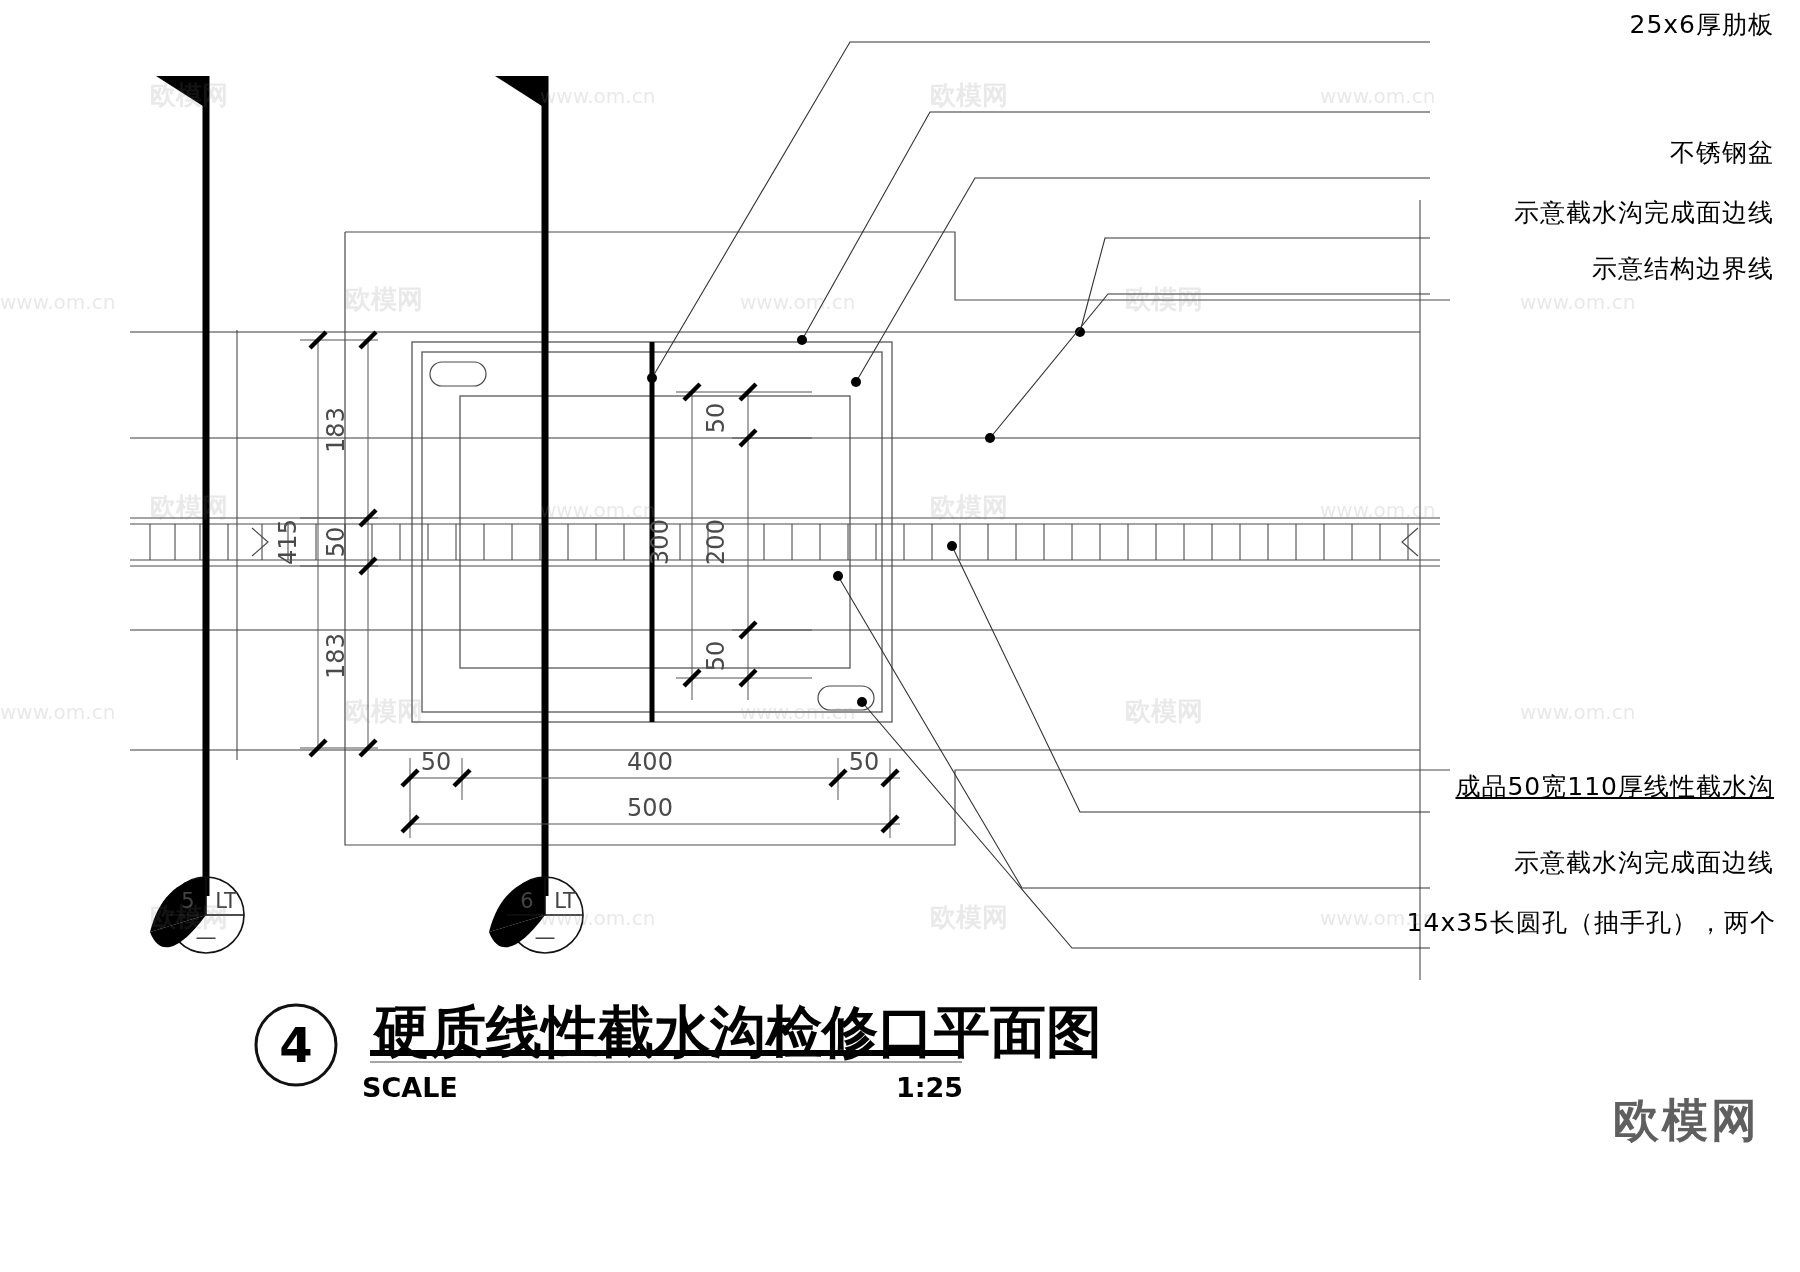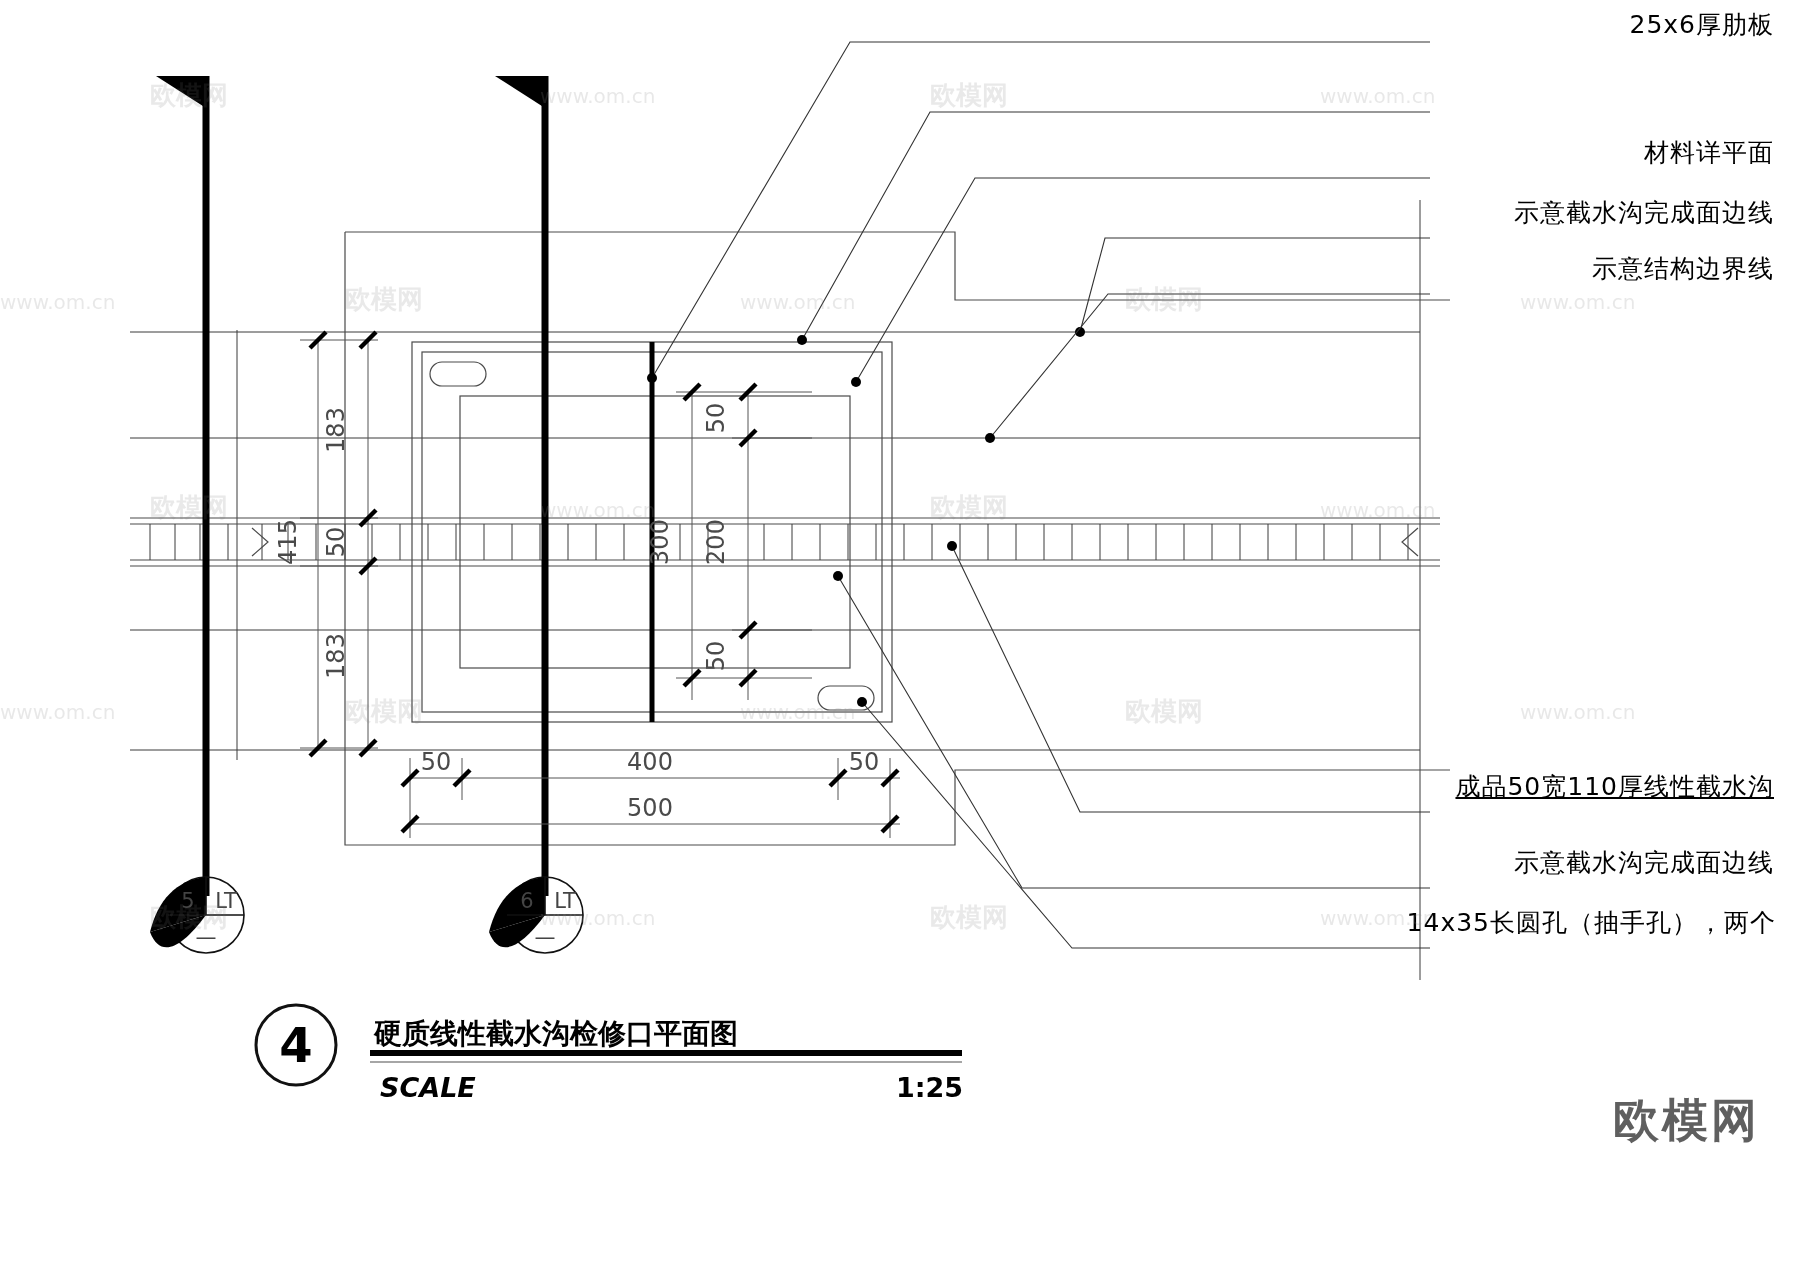--- a/index.html
+++ b/index.html
@@ -10,21 +10,21 @@
   .thin2{stroke:#4a4a4a;stroke-width:1.2;fill:none;}
   .med{stroke:#111;stroke-width:1.6;fill:none;}
   .heavy{stroke:#000;stroke-width:7;fill:none;}
   .heavy2{stroke:#000;stroke-width:5;fill:none;}
   .leader{stroke:#333;stroke-width:1.1;fill:none;}
   .dimline{stroke:#555;stroke-width:1;fill:none;}
   .tick{stroke:#000;stroke-width:4.5;fill:none;stroke-linecap:butt;}
   .blk{fill:#000;}
   .note{font-family:"DejaVu Sans","Liberation Sans",sans-serif;font-size:25px;fill:#1a1a1a;letter-spacing:1px;}
   .dimtxt{font-family:"DejaVu Sans","Liberation Sans",sans-serif;font-size:24px;fill:#4a4a4a;}
-  .titletxt{font-family:Liberation Mono, monospace;font-size:28px;font-weight:bold;fill:#000;margin-top:20px;}
+  .titletxt{font-family:Liberation Mono, monospace;font-size:56px;font-weight:bold;fill:#000;}
   .scaletxt{font-family:"DejaVu Sans","Liberation Sans",sans-serif;font-size:27px;font-weight:bold;fill:#000;}
   .numtxt{font-family:"DejaVu Sans","Liberation Sans",sans-serif;font-size:48px;font-weight:bold;fill:#000;}
   .marktxt{font-family:"DejaVu Sans","Liberation Sans",sans-serif;font-size:21px;fill:#444;}
   .wm{position:absolute;color:rgba(120,120,120,0.16);font-size:26px;font-weight:bold;font-family:"DejaVu Sans","Liberation Sans",sans-serif;pointer-events:none;white-space:nowrap;}
   .wm2{position:absolute;color:rgba(140,140,140,0.20);font-size:20px;font-family:"DejaVu Sans","Liberation Sans",sans-serif;pointer-events:none;white-space:nowrap;}
   .wmbig{position:absolute;right:40px;bottom:120px;color:rgba(60,60,60,0.82);font-size:46px;font-weight:bold;font-family:"DejaVu Sans","Liberation Sans",sans-serif;letter-spacing:3px;pointer-events:none;}
 </style>
 </head>
 <body>
 
@@ -240,30 +240,30 @@
 
     <g>
       <circle class="med" cx="296" cy="1045" r="40" style="stroke-width:3"></circle>
       <line x1="370" y1="1053" x2="962" y2="1053" stroke="#000" stroke-width="6"></line>
       <line x1="370" y1="1062" x2="962" y2="1062" stroke="#888" stroke-width="1.5"></line>
     </g>
 
   </svg>
 
   <div class="note" style="position:absolute;right:26px;top:0px;margin-top:8px;">25x6厚肋板</div>
-  <div class="note" style="position:absolute;right:26px;top:136px;">材料详平面</div>
+  <div class="note" style="position:absolute;right:26px;top:136px;">不锈钢盆</div>
   <div class="note" style="position:absolute;right:26px;top:196px;">示意截水沟完成面边线</div>
   <div class="note" style="position:absolute;right:26px;top:252px;">示意结构边界线</div>
   <div class="note" style="position:absolute;right:26px;top:770px;text-decoration:underline;">成品50宽110厚线性截水沟</div>
   <div class="note" style="position:absolute;right:26px;top:846px;">示意截水沟完成面边线</div>
   <div class="note" style="position:absolute;right:24px;top:906px;">14x35长圆孔（抽手孔），两个</div>
 
   <div class="numtxt" style="position:absolute;left:296px;top:1045px;transform:translate(-50%,-50%);">4</div>
   <div class="titletxt" style="position:absolute;left:374px;top:995px;">硬质线性截水沟检修口平面图</div>
-  <div class="scaletxt" style="position:absolute;left:380px;top:1072px;font-style:italic;">SCALE</div>
+  <div class="scaletxt" style="position:absolute;left:362px;top:1072px;">SCALE</div>
   <div class="scaletxt" style="position:absolute;left:896px;top:1072px;">1:25</div>
 
   <div class="wm" style="left:150px;top:78px;">欧模网</div>
   <div class="wm" style="left:930px;top:78px;">欧模网</div>
   <div class="wm" style="left:345px;top:282px;">欧模网</div>
   <div class="wm" style="left:1125px;top:282px;">欧模网</div>
   <div class="wm" style="left:150px;top:490px;">欧模网</div>
   <div class="wm" style="left:930px;top:490px;">欧模网</div>
   <div class="wm" style="left:345px;top:694px;">欧模网</div>
   <div class="wm" style="left:1125px;top:694px;">欧模网</div>

